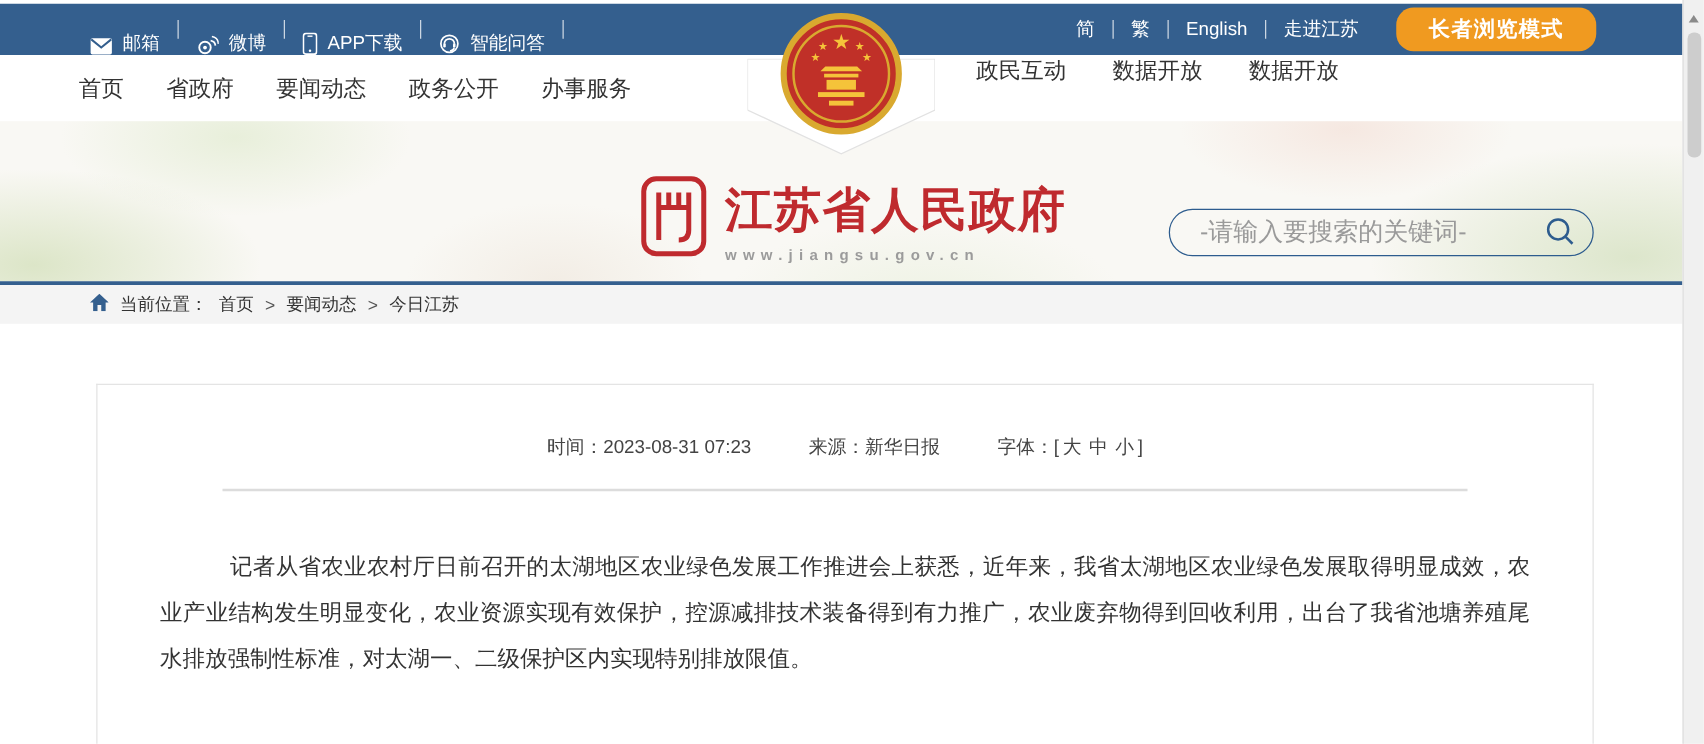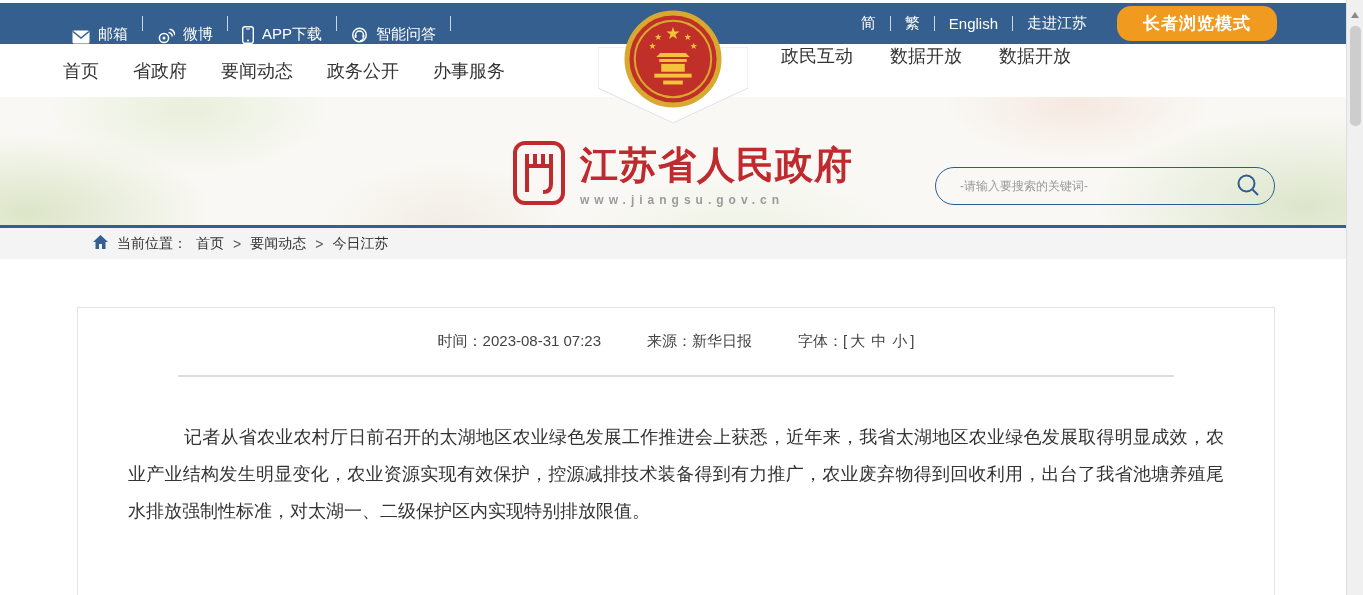--- a/index.html
+++ b/index.html
@@ -32,52 +32,52 @@
   
   .banner { position:relative; height:131px; border-bottom:3px solid #345f8e;
     background:
       radial-gradient(ellipse 260px 110px at 2% 90%, rgba(196,214,163,.55), transparent 70%),
       radial-gradient(ellipse 200px 90px at 14% 10%, rgba(223,234,205,.65), transparent 70%),
       radial-gradient(ellipse 300px 130px at 97% 85%, rgba(197,215,170,.55), transparent 70%),
       radial-gradient(ellipse 190px 80px at 80% 5%, rgba(242,216,206,.5), transparent 70%),
       radial-gradient(ellipse 230px 100px at 55% 115%, rgba(228,237,213,.55), transparent 70%),
       radial-gradient(ellipse 170px 90px at 33% 100%, rgba(236,226,214,.5), transparent 70%),
       #f9f8f4; }
-  .brand { position:absolute; left:512px; top:43px; display:flex; align-items:center; }
+  .brand { position:absolute; left:512px; top:43px; display:flex; align-items:flex-end; }
   .brand-text { margin-left:14px; }
   .site-title { font-size:38px; font-weight:bold; color:#bf2a2e; letter-spacing:1px;
                 line-height:1.2; }
   .site-url { margin-top:4px; font-size:12px; font-weight:bold; color:#9b9b9b;
               letter-spacing:5px; }
   .search-box { position:absolute; right:71px; top:70px; width:340px; height:38px;
                 border:1px solid #2d5c8e; border-radius:19px; display:flex;
                 align-items:center; background:transparent; }
   .search-box input { flex:1; height:100%; border:none; outline:none; background:transparent;
-                      padding-left:24px; font-size:12px; color:#555;
+                      padding-left:24px; font-size:20px; color:#555;
                       font-family:"Liberation Sans",sans-serif; }
   .search-box input::placeholder { color:#9a9a9a; }
   .search-btn { border:none; background:transparent; padding:0 14px 0 0; cursor:pointer; }
 
   
   .logo-badge { position:absolute; left:598px; top:44px; width:150px; height:77px; z-index:5; }
   .emblem { position:absolute; left:624px; top:7px; width:98px; height:98px; z-index:6; }
 
   
   .breadcrumb { height:31px; background:#f4f4f4; display:flex; align-items:center;
-                padding-left:93px; font-size:14px; color:#333; gap:9px; }
+                padding-left:72px; font-size:14px; color:#333; gap:9px; }
   .crumb-link { color:#333; text-decoration:none; cursor:pointer; }
   .crumb-sep { color:#555; }
 
   
   .content { background:#fff; height:336px; }
   .card { margin:48px 0 0 77px; width:1198px; height:400px;
           border:1px solid #e4e4e4; border-bottom:none; padding:0 50px; }
   .article-title { margin-top:44px; text-align:center; font-size:31px; font-weight:600;
                    color:#2b2b2b; letter-spacing:1px; }
-  .meta { margin-top:24px; display:flex; justify-content:center; gap:46px;
+  .meta { margin-top:40px; display:flex; justify-content:center; gap:46px;
           font-size:15px; color:#444; }
   .meta .fsize { cursor:pointer; margin:0 3px; }
   .sep-line { margin:24px 50px 0; border-top:2px solid #dcdcdc; }
   .article-body { margin-top:42px; font-size:18px; line-height:37px; color:#333;
                   text-align:justify; text-indent:56px; }
 
   
   .scrollbar { position:absolute; right:0; top:0; width:17px; height:595px;
                background:#f0f0f0; border-left:1px solid #dedede; }
   .sb-up { margin:12px auto 0; width:0; height:0; border-left:4px solid transparent;

